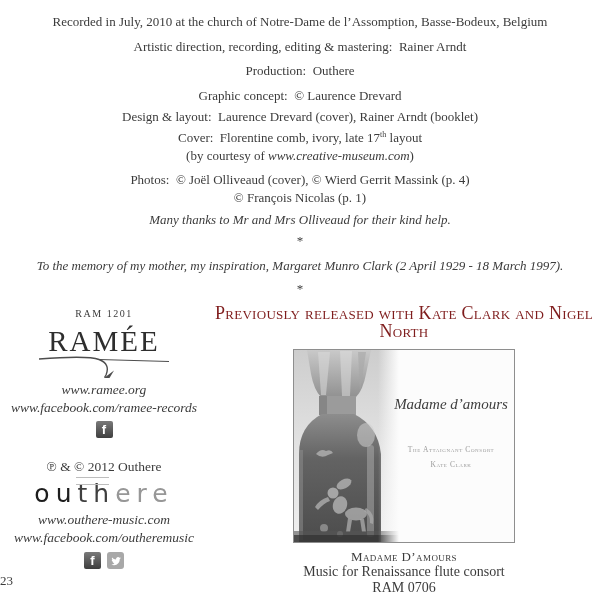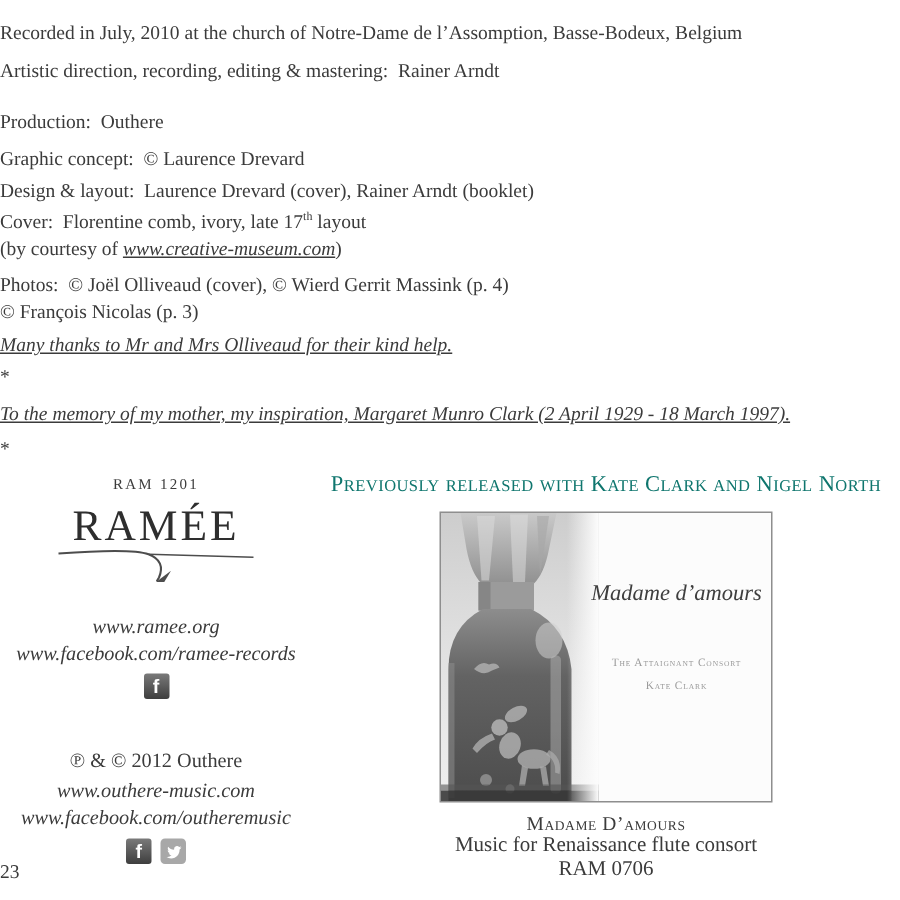--- a/index.html
+++ b/index.html
@@ -1,51 +1,51 @@
 <!DOCTYPE html>
 <html><head>
 <meta charset="utf-8">
 <style>
   html,body{margin:0;padding:0;background:#ffffff;}
   .page{position:relative;width:600px;height:600px;background:#fff;overflow:hidden;
         font-family:"Liberation Serif","DejaVu Serif",serif;color:#3b3b3b;}
-  .credits{text-align:left;padding-top:13px;font-size:13px;}
+  .credits{text-align:center;padding-top:13px;font-size:13px;}
   .line{line-height:17px;white-space:pre-wrap;}
-  .it{font-style:italic;text-decoration:underline;}
+  .it{font-style:italic;}
   .m1{margin-top:1px}.m3{margin-top:3px}.m4{margin-top:4px}.m5{margin-top:5px}
-  .m6{margin-top:6px}.m7{margin-top:7px}.m8{margin-top:8px}.m9{margin-top:17px}
+  .m6{margin-top:6px}.m7{margin-top:7px}.m8{margin-top:8px}.m9{margin-top:7px}
   sup{font-size:8px;line-height:0;vertical-align:super;}
   .star{font-size:13px;}
 
   .bottom{display:flex;margin-top:7px;}
   .left-col{width:208px;flex-shrink:0;text-align:center;}
   .right-col{flex:1;text-align:center;}
 
   .catalog{font-size:10px;letter-spacing:1.5px;margin-top:2px;line-height:16px;}
   .ramee-logo{font-size:29px;letter-spacing:2px;color:#2e2e2e;line-height:29px;margin-top:5px;font-weight:normal;}
   .ramee-swash{display:block;margin:-1px auto 0;}
   .url{font-style:italic;font-size:13.5px;line-height:17px;}
   .fbicon{width:17px;height:17px;margin:5px auto 0;border-radius:2px;
           background:linear-gradient(#7a7a7a,#3e3e3e);color:#fff;
           font-family:"Liberation Sans",sans-serif;font-weight:bold;font-size:13px;
           line-height:18px;text-align:center;}
-  .copyright{margin-top:32px;font-size:13.5px;line-height:17px;}
+  .copyright{margin-top:20px;font-size:13.5px;line-height:17px;}
   .outhere-logo{position:relative;display:inline-block;margin-top:4px;
           font-family:"DejaVu Sans",sans-serif;font-size:25px;line-height:29px;letter-spacing:6px;}
   .outhere-logo .ou{color:#1d1d1d;}
   .outhere-logo .th{color:#3f3f3f;}
   .outhere-logo .ere{color:#979797;}
   .oh-line{position:absolute;height:1px;background:#bdbdbd;}
   .oh-line.a{top:-2px;left:42px;width:33px;}
   .oh-line.b{top:5px;left:42px;width:33px;}
   .icons-row{margin-top:6px;display:flex;justify-content:center;gap:6px;}
   .twicon{width:17px;height:17px;background:#a8a8a8;border-radius:3px;
           display:flex;align-items:center;justify-content:center;}
 
-  .heading{font-variant:small-caps;font-size:15px;letter-spacing:.3px;color:#0f766e;line-height:18px;font-family:Liberation Serif, serif;}
+  .heading{font-variant:small-caps;font-size:18px;letter-spacing:.3px;color:#7f1d1d;line-height:18px;font-family:Liberation Serif, serif;}
   .cover{position:relative;width:220px;height:192px;margin:9px auto 0;
          border:1px solid #8e8e8e;background:#fcfcfc;}
   .jar{position:absolute;left:0;top:0;width:105px;height:100%;}
   .cover-title{position:absolute;left:98px;right:4px;top:46px;font-style:italic;
                font-size:15px;color:#3e3e3e;text-align:center;}
   .cover-ens{position:absolute;left:98px;right:4px;top:95px;font-variant:small-caps;
              font-size:7.5px;letter-spacing:.6px;color:#9a9a9a;text-align:center;}
   .cover-artist{position:absolute;left:98px;right:4px;top:110px;font-variant:small-caps;
              font-size:7.5px;letter-spacing:.6px;color:#9a9a9a;}
   .caption-title{margin-top:6px;font-variant:small-caps;font-size:13px;letter-spacing:.4px;line-height:15px;}
@@ -60,41 +60,46 @@
 
   <div class="credits">
     <div class="line">Recorded in July, 2010 at the church of Notre-Dame de l’Assomption, Basse-Bodeux, Belgium</div>
     <div class="line m8">Artistic direction, recording, editing &amp; mastering:  Rainer Arndt</div>
     <div class="line m9">Production:  Outhere</div>
     <div class="line m8">Graphic concept:  © Laurence Drevard</div>
     <div class="line m4">Design &amp; layout:  Laurence Drevard (cover), Rainer Arndt (booklet)</div>
     <div class="line m4"><span>Cover:  Florentine comb, ivory, late 17</span><sup>th</sup><span> layout</span></div>
     <div class="line m1"><span>(by courtesy of </span><span class="it">www.creative-museum.com</span><span>)</span></div>
     <div class="line m7">Photos:  © Joël Olliveaud (cover), © Wierd Gerrit Massink (p. 4)</div>
-    <div class="line m1">© François Nicolas (p. 3)</div>
+    <div class="line m1">© François Nicolas (p. 1)</div>
     <div class="line m5 it">Many thanks to Mr and Mrs Olliveaud for their kind help.</div>
     <div class="line m4 star">*</div>
     <div class="line m8 it">To the memory of my mother, my inspiration, Margaret Munro Clark (2 April 1929 - 18 March 1997).</div>
     <div class="line m6 star">*</div>
   </div>
 
   <div class="bottom">
 
     <div class="left-col">
       <div class="catalog">RAM 1201</div>
       <div class="ramee-logo">RAMÉE</div>
       <svg class="ramee-swash" width="138" height="24" viewBox="0 0 138 24">
         <path d="M4 4 C 38 1.5, 56 1.5, 64 4.5 C 72 7.5, 74 13, 71 20 L 69.5 22.5" fill="none" stroke="#4d4d4d" stroke-width="1.4"></path>
         <path d="M64 4.5 L 134 6.5" fill="none" stroke="#4d4d4d" stroke-width="1.1"></path>
         <path d="M69 23 L 79 15.5 L 74.5 23 Z" fill="#4d4d4d"></path>
       </svg>
-      <div class="url" style="margin-top:20px">www.ramee.org</div>
+      <div class="url" style="margin-top:2px">www.ramee.org</div>
       <div class="url m1">www.facebook.com/ramee-records</div>
       <div class="fbicon">f</div>
       <div class="copyright">℗ &amp; © 2012 Outhere</div>
+      <div class="outhere-logo">
+        <span class="oh-line a"></span>
+        <span class="oh-line b"></span>
+        <span class="ou">ou</span><span class="th">th</span><span class="ere">ere</span>
+      </div>
       <div class="url m3">www.outhere-music.com</div>
       <div class="url m1">www.facebook.com/outheremusic</div>
       <div class="icons-row">
         <div class="fbicon" style="margin:0">f</div>
         <div class="twicon">
           <svg width="12" height="12" viewBox="0 0 24 24">
             <path fill="#ffffff" d="M22 5.9c-.7.3-1.5.6-2.3.7.8-.5 1.4-1.3 1.7-2.2-.8.5-1.6.8-2.5 1a3.9 3.9 0 0 0-6.8 2.7c0 .3 0 .6.1.9-3.2-.2-6.1-1.7-8-4.1-.3.6-.5 1.3-.5 2 0 1.4.7 2.6 1.7 3.3-.6 0-1.2-.2-1.8-.5v.1c0 1.9 1.4 3.5 3.2 3.9-.3.1-.7.1-1 .1l-.7-.1c.5 1.6 2 2.7 3.7 2.7A7.9 7.9 0 0 1 2 18.7a11.2 11.2 0 0 0 6.1 1.8c7.3 0 11.3-6 11.3-11.3v-.5c.8-.6 1.5-1.3 2.6-2.8z"></path>
           </svg>
         </div>
       </div>

